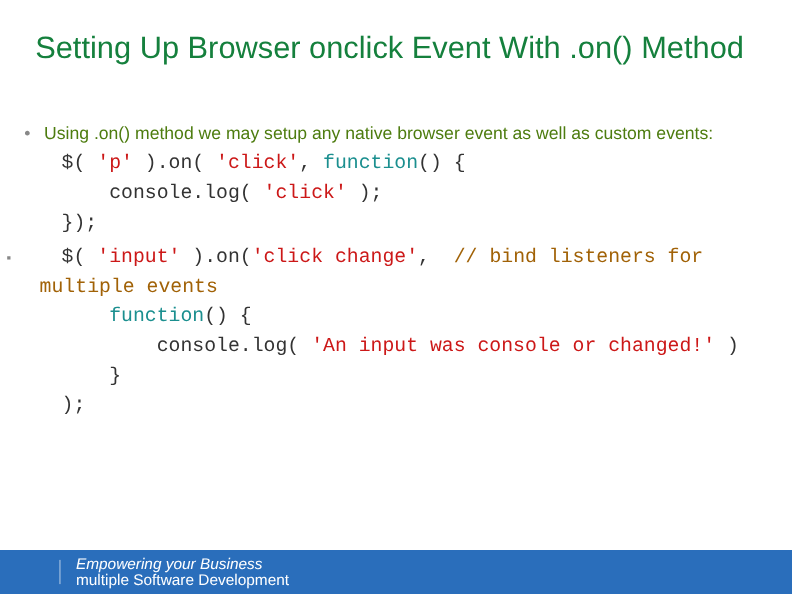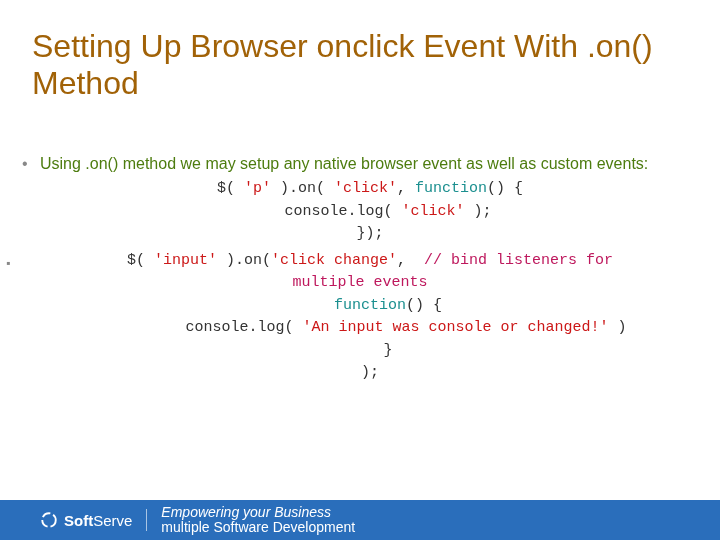--- a/index.html
+++ b/index.html
@@ -5,22 +5,22 @@
   * { margin: 0; padding: 0; box-sizing: border-box; }
   body {
     width: 720px;
     height: 540px;
     background: #ffffff;
     font-family: "Segoe UI", Arial, sans-serif;
     position: relative;
     overflow: hidden;
   }
   .title {
-    color: #a16207;
-    font-size: 32px;
+    color: #15803d;
+    font-size: 28px;
     font-weight: 400;
     padding: 28px 32px 0 32px;
   }
   .content {
     padding: 50px 36px 0 36px;
     font-size: 16px;
     color: #555555;
     line-height: 1.5;
   }
   .bullet-item {
@@ -33,32 +33,31 @@
     left: -14px;
     top: 0;
     color: #888;
     font-size: 16px;
   }
   .desc {
     color: #4d7c0f;
   }
   .code {
     font-family: "Courier New", monospace;
-    font-size: 15px;
+    font-size: 18px;
     color: #333333;
     white-space: pre;
     padding-left: 20px;
     margin-top: 2px;
     margin-bottom: 4px;
     line-height: 1.5;
-    text-align: center;
   }
   .red { color: #cc1818; }
   .teal { color: #1b8f8f; }
-  .grey { color: #be185d; }
+  .grey { color: #a16207; }
   .footer {
     position: absolute;
     left: 0;
     bottom: 0;
     width: 100%;
     height: 40px;
     background: #2a6ebb;
     display: flex;
     align-items: center;
     padding-left: 40px;
@@ -111,24 +110,18 @@
   <div class="code"><span>$( </span><span class="red">'input'</span><span> ).on(</span><span class="red">'click change'</span><span>,  </span><span class="grey">// bind listeners for</span>
 <span class="grey" style="margin-left:-20px;">multiple events</span>
 <span>    </span><span class="teal">function</span><span>() {</span>
 <span>        console.log( </span><span class="red">'An input was console or changed!'</span><span> )</span>
 <span>    }</span>
 <span>);</span></div>
 
 </div>
 
 <div class="footer">
-  <div class="brand">
-    <svg class="logo-icon" viewBox="0 0 24 24">
-      <circle cx="12" cy="12" r="9" fill="none" stroke="#ffffff" stroke-width="2.5" stroke-dasharray="12 4"></circle>
-    </svg>
-    <span class="brand-name"><span class="bold">Soft</span><span>Serve</span></span>
-  </div>
   <div class="divider"></div>
   <div class="tagline">
     <div class="t1">Empowering your Business</div>
     <div>multiple Software Development</div>
   </div>
 </div>
 
 </body></html>

